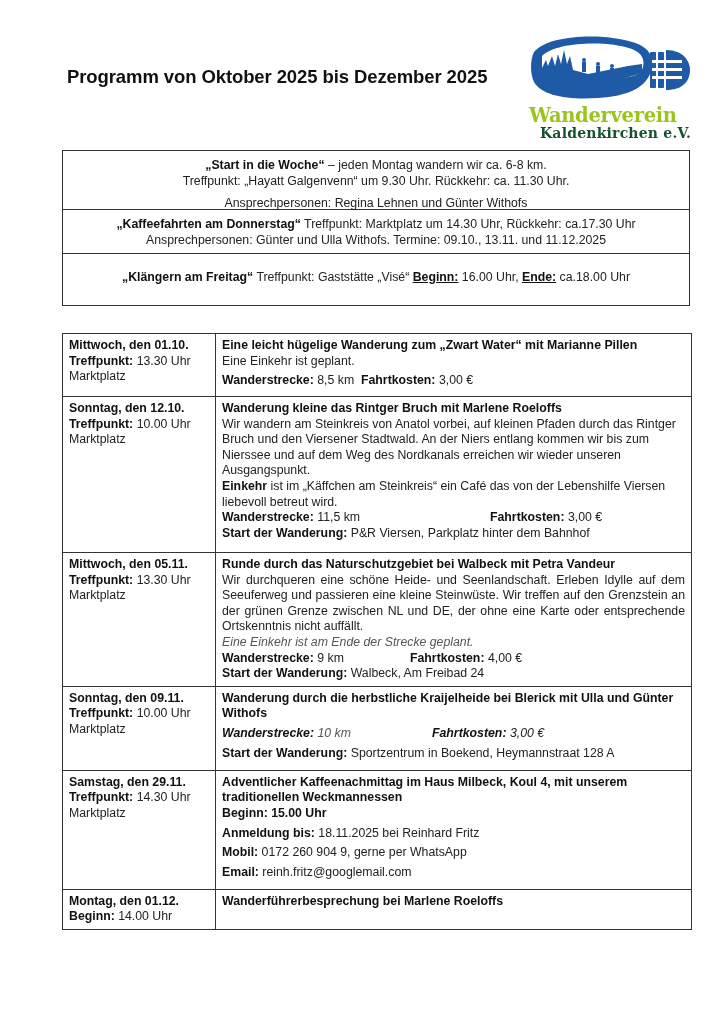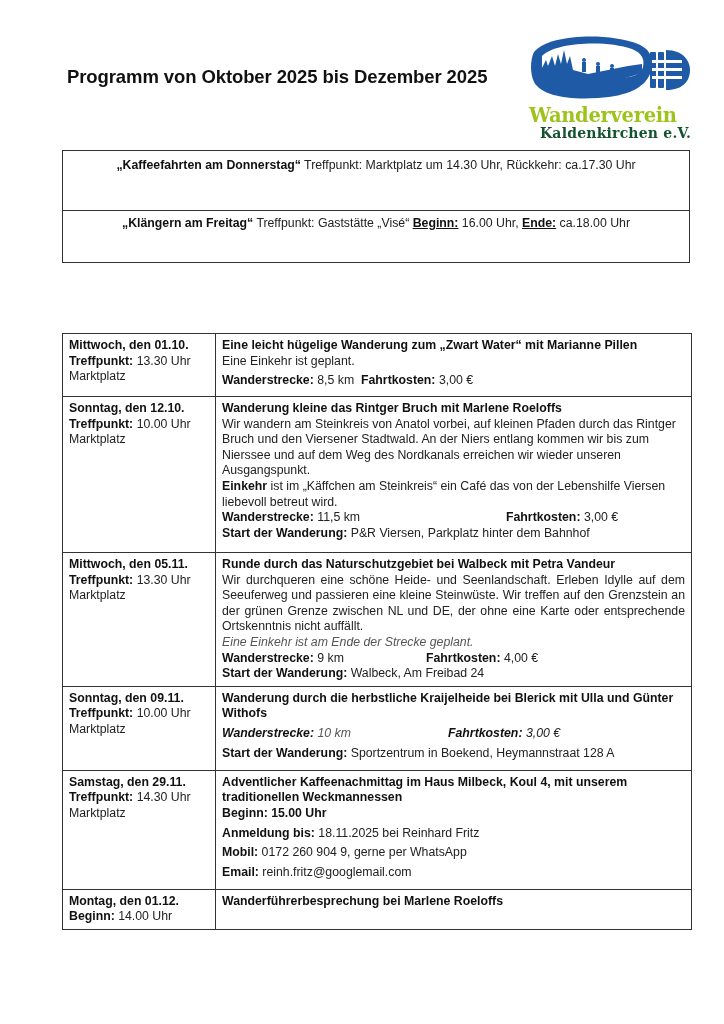--- a/index.html
+++ b/index.html
@@ -11,30 +11,30 @@
   .logo-text2 { position:absolute; left:540px; top:125px; font-family:"DejaVu Serif", serif; font-weight:bold; font-size:14px; color:#14532d; letter-spacing:0.2px; }
 
   .infobox { position:absolute; left:62px; top:150px; width:628px; border:1.5px solid #333; box-sizing:border-box; }
   .info-sec { border-top:1.5px solid #333; text-align:center; font-size:12.3px; line-height:16px; color:#222; }
   .info-sec:first-child { border-top:none; }
   .info-sec b { color:#111; }
   .u { text-decoration:underline; font-weight:bold; color:#111; }
   .sec1 { height:58px; padding-top:6px; box-sizing:border-box; }
   .sec1 .l3 { margin-top:6px; }
   .sec2 { height:44px; padding-top:6px; box-sizing:border-box; }
-  .sec3 { height:52px; padding-top:4px; box-sizing:border-box;margin-top:15px; }
+  .sec3 { height:52px; padding-top:15px; box-sizing:border-box; }
 
   table.events { position:absolute; left:62px; top:333px; width:630px; border-collapse:collapse; font-size:12.3px; }
   table.events td { border:1.5px solid #333; vertical-align:top; padding:4px 6px 4px 6px; line-height:15.6px; color:#222;margin-left:48px; }
   table.events td.date { width:140px; }
   table.events b { color:#111; }
   .gap { height:4px; }
   .just { text-align:justify; }
   .grey { color:#555;font-style:italic; }
-  .spread { display:flex;gap:16px; }
+  .spread { display:flex; }
 </style>
 </head>
 <body>
 
 <div class="title">Programm von Oktober 2025 bis Dezember 2025</div>
 
 <svg class="logo" viewBox="0 0 170 115">
   <g>
     <path d="M6,22 C20,4 80,2 110,14 C122,19 128,30 122,44 C116,58 100,66 70,68 C40,70 14,66 6,52 C2,44 2,30 6,22 Z" fill="#1f5aa6"></path>
     <path d="M14,26 C28,12 78,10 104,19 C114,23 118,30 114,40 C110,46 100,48 90,48 L14,52 Z" fill="#ffffff"></path>
@@ -52,22 +52,28 @@
     <path d="M138,20 C156,20 162,32 162,40 C162,50 156,60 138,60 Z"></path>
     <rect x="124" y="30" width="30" height="3" fill="#ffffff"></rect>
     <rect x="124" y="38" width="30" height="3" fill="#ffffff"></rect>
     <rect x="124" y="46" width="30" height="3" fill="#ffffff"></rect>
   </g>
 </svg>
 <div class="logo-text1">Wanderverein</div>
 <div class="logo-text2">Kaldenkirchen e.V.</div>
 
 <div class="infobox">
+  <div class="info-sec sec1">
+    <div><b>„Start in die Woche“</b><span> – jeden Montag wandern wir ca. 6-8 km.</span></div>
+    <div>Treffpunkt: „Hayatt Galgenvenn“ um 9.30 Uhr. Rückkehr: ca. 11.30 Uhr.</div>
+    <div class="l3">Ansprechpersonen:  Regina Lehnen und Günter Withofs</div>
+  </div>
   <div class="info-sec sec2">
     <div><b>„Kaffeefahrten am Donnerstag“</b><span>  Treffpunkt: Marktplatz um 14.30 Uhr, Rückkehr: ca.17.30 Uhr</span></div>
+    <div>Ansprechpersonen:  Günter und Ulla Withofs.  Termine:  09.10., 13.11. und 11.12.2025</div>
   </div>
   <div class="info-sec sec3">
     <div><b>„Klängern am Freitag“</b><span> Treffpunkt: Gaststätte „Visé“ </span><span class="u">Beginn:</span><span> 16.00 Uhr, </span><span class="u">Ende:</span><span> ca.18.00 Uhr</span></div>
   </div>
 </div>
 
 <table class="events">
   <tbody>
       <tr style="height:63px">
     <td class="date">

